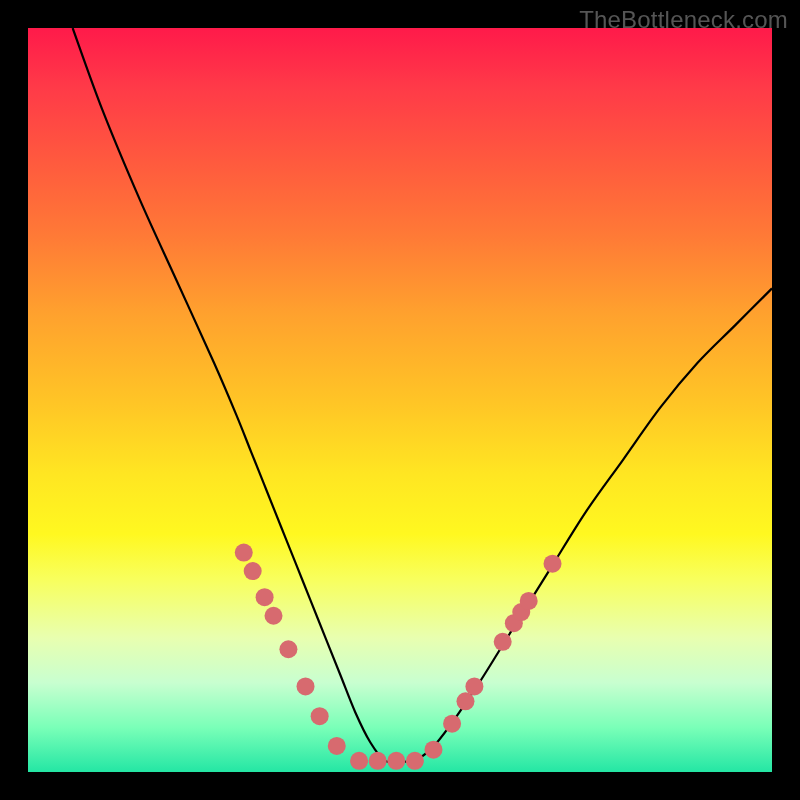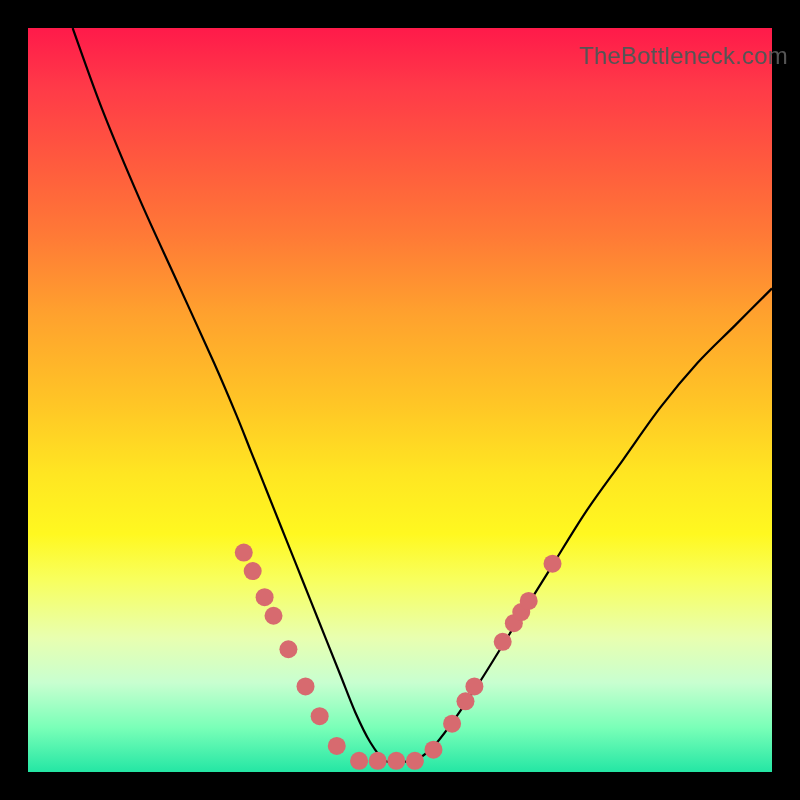--- a/index.html
+++ b/index.html
@@ -25,21 +25,20 @@
       #24e6a4 100%);
   }
   .watermark {
     position: absolute;
     top: 6px; right: 12px;
     color: #555;
     font-size: 24px;
     font-weight: 500;
     letter-spacing: 0.2px;
     z-index: 50;
-    margin-top: 36px;
   }
   svg { position: absolute; left: 0; top: 0; }
 </style>
 </head>
 <body>
 
 <div class="frame">
   <svg id="plot" width="744" height="744" viewBox="0 0 744 744">
       <path d="M 44.64 0 C 49.6 13.640000000000006, 63.24000000000001 53.320000000000036, 74.4 81.84000000000003 C 85.56 110.36000000000003, 99.19999999999999 142.60000000000002, 111.6 171.12 C 124 199.64, 136.4 225.67999999999998, 148.8 252.95999999999998 C 161.20000000000002 280.23999999999995, 176.07999999999998 312.47999999999996, 186 334.79999999999995 C 195.92000000000002 357.11999999999995, 202.12000000000003 372, 208.32000000000002 386.88 C 214.52 401.76, 218.23999999999998 411.68, 223.2 424.08 C 228.16 436.47999999999996, 233.12 448.88, 238.08 461.28 C 243.04000000000002 473.67999999999995, 248 486.08000000000004, 252.96 498.48 C 257.92 510.88, 262.88 523.28, 267.84 535.68 C 272.79999999999995 548.0799999999999, 277.76 560.48, 282.72 572.88 C 287.68000000000006 585.28, 292.64000000000004 597.6800000000001, 297.6 610.08 C 302.56 622.48, 307.52 634.88, 312.47999999999996 647.28 C 317.43999999999994 659.68, 322.4 673.32, 327.36 684.48 C 332.32000000000005 695.64, 337.28000000000003 706.1800000000001, 342.24 714.24 C 347.2 722.3, 352.16 729.74, 357.12 732.84 C 362.08 735.94, 367.04 732.84, 372 732.84 C 376.96 732.84, 380.68 735.94, 386.88 732.84 C 393.08 729.74, 399.28000000000003 726.02, 409.20000000000005 714.24 C 419.12000000000006 702.46, 434 680.76, 446.4 662.16 C 458.79999999999995 643.56, 471.20000000000005 622.48, 483.6 602.64 C 496 582.8, 508.4 562.96, 520.8 543.12 C 533.1999999999999 523.28, 545.6 502.20000000000005, 558 483.6 C 570.4 465, 582.8000000000001 448.88000000000005, 595.2 431.52000000000004 C 607.6 414.16, 620 395.56, 632.4 379.44 C 644.8 363.32, 657.2 348.43999999999994, 669.6 334.79999999999995 C 682 321.15999999999997, 694.4 310, 706.8 297.6 C 719.1999999999999 285.20000000000005, 737.8 266.59999999999997, 744 260.4" fill="none" stroke="#000" stroke-width="2.2"></path>
       <circle cx="215.76" cy="524.52" r="9" fill="#d76a6f"></circle>

